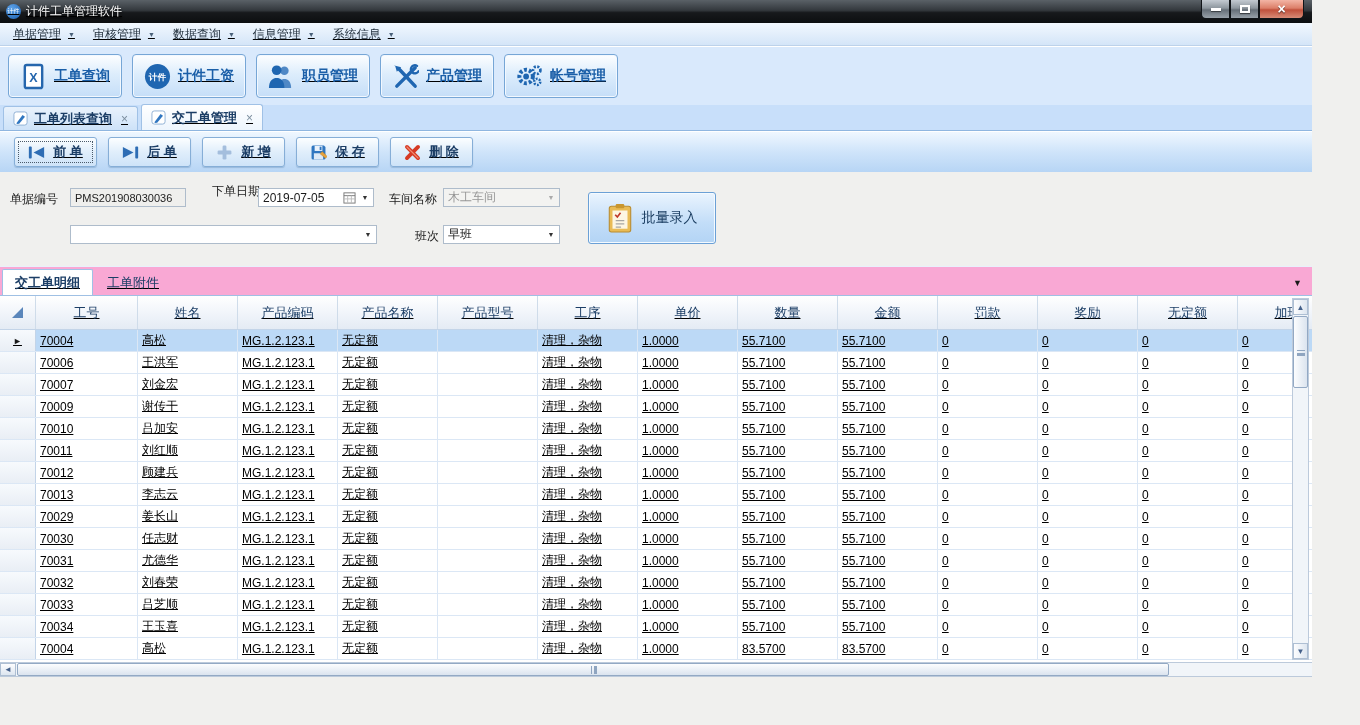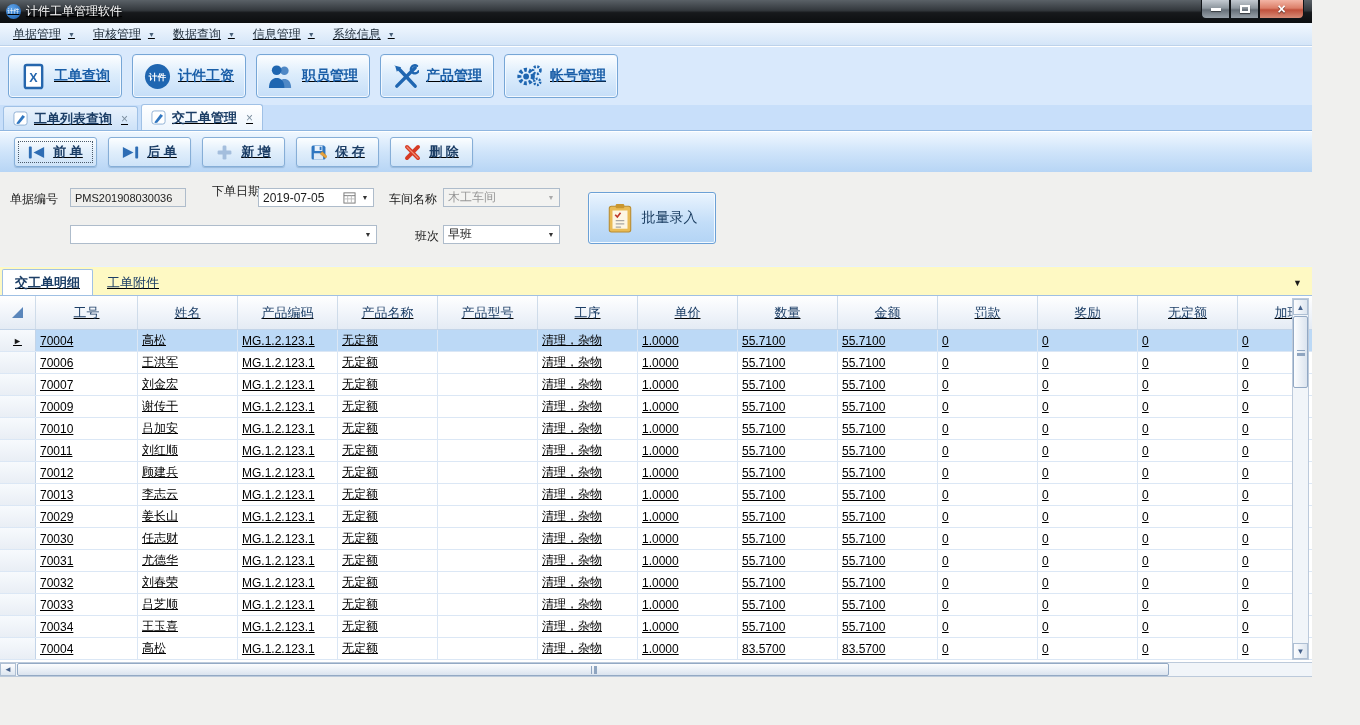--- a/index.html
+++ b/index.html
@@ -75,21 +75,21 @@
   .combo.disabled .carrow { color:#aaa; }
   .cal-icon { width:13px; height:13px; margin-right:1px; }
   .batch-btn { position:absolute; left:588px; top:20px; width:128px; height:52px;
     border:1px solid #6ba0d6; border-radius:3px; background:linear-gradient(180deg,#eaf4fe,#c2ddf8 60%,#b3d4f5);
     box-shadow:inset 0 0 0 1px #f4faff; display:flex; align-items:center; justify-content:center; gap:9px;
     font-size:14px; color:#173a5e; cursor:default; }
   .batch-icon { width:26px; height:30px; }
   .batch-icon svg { width:100%; height:100%; }
 
   
-  .detailtabs { height:29px; background:#fef9c3; display:flex; align-items:flex-end; position:relative;
+  .detailtabs { height:29px; background:#f9a8d4; display:flex; align-items:flex-end; position:relative;
     border-top:1px solid #e8f1fc; }
   .dtab { height:24px; display:flex; align-items:center; padding:0 12px; font-size:13px; color:#1c3e66;
     margin-left:2px; cursor:default; }
   .dtab.active { background:#fff; font-weight:bold; border:1px solid #a0c1e6; border-bottom:none;
     border-radius:2px 2px 0 0; height:26px; }
   .dtabs-arrow { position:absolute; right:10px; bottom:7px; font-size:9px; color:#1a1a1a; cursor:default; }
 
   
   .grid { position:relative; height:382px; background:#fff; border-top:1px solid #9fc0e4; }
   .grid-header { height:34px; display:flex; background:linear-gradient(180deg,#ffffff,#f0f4fa 55%,#e4ebf4);

